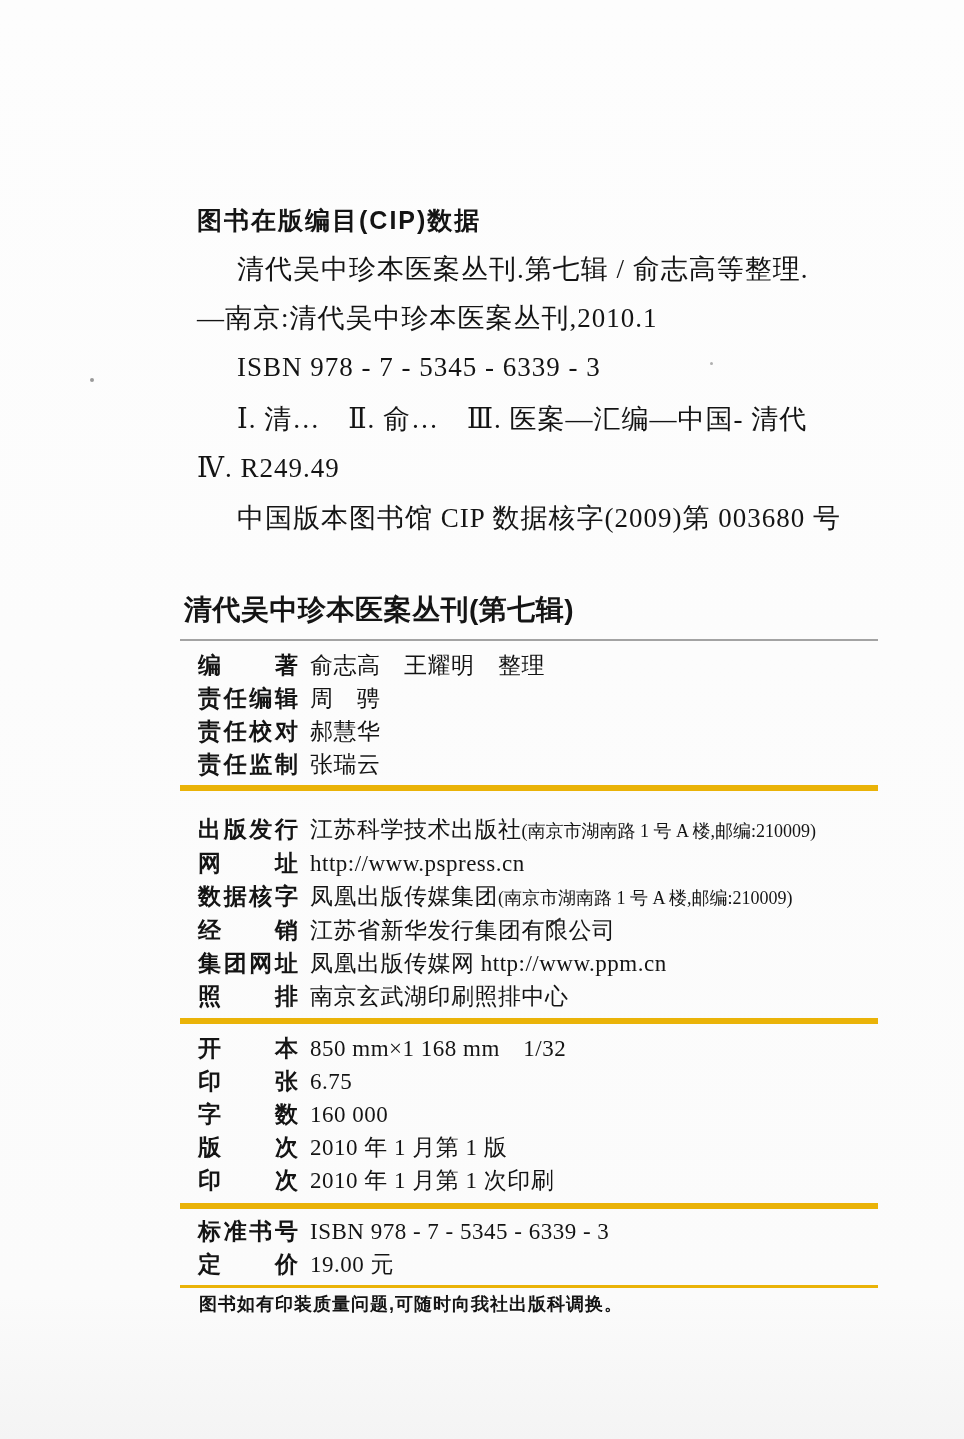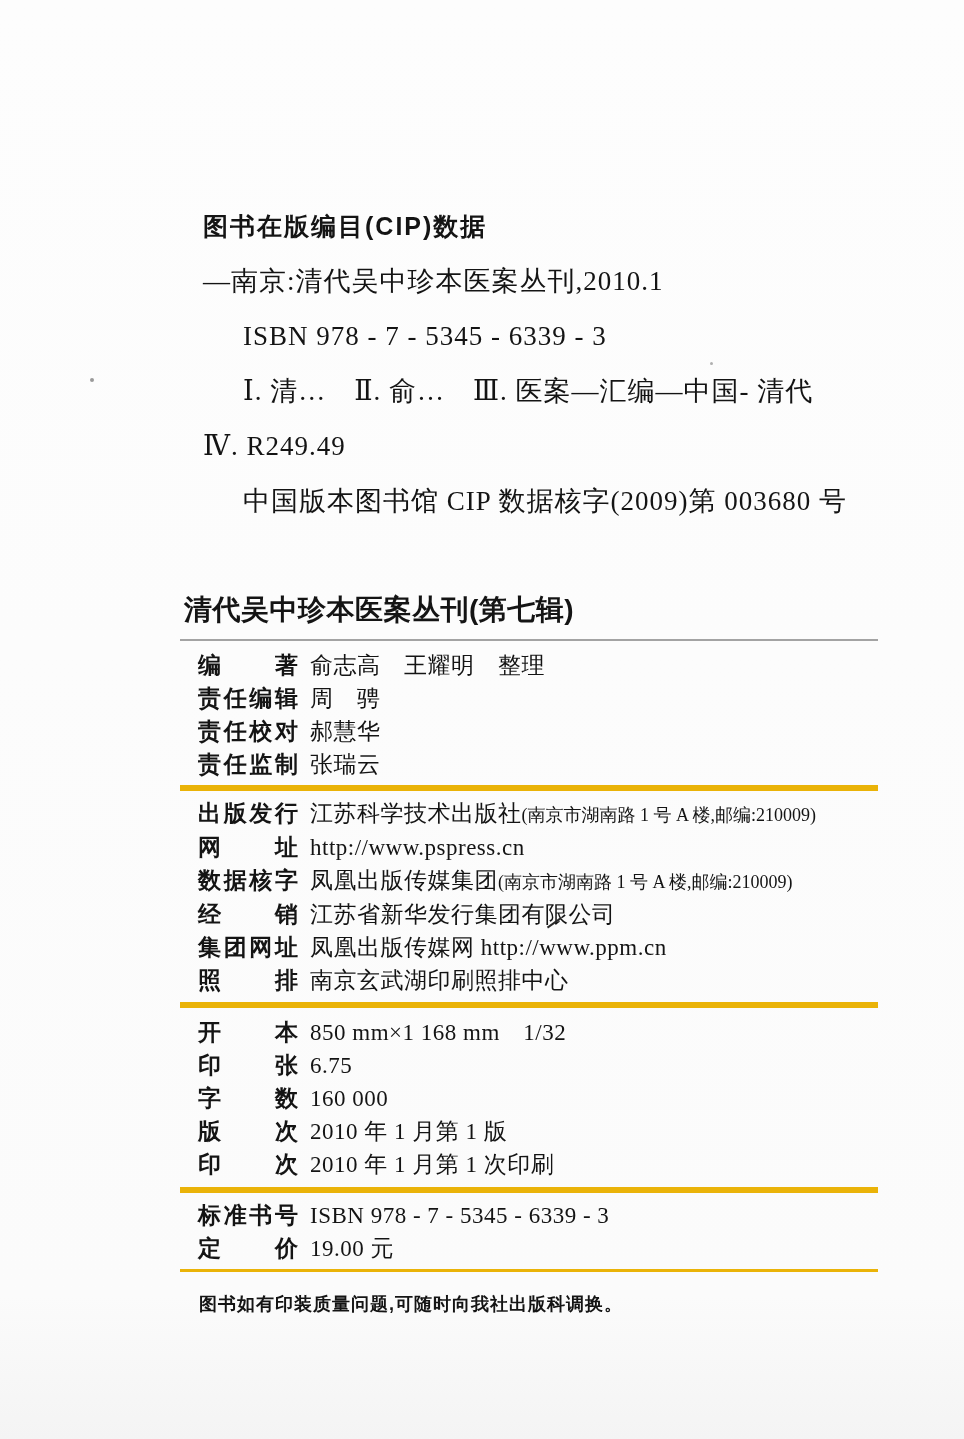--- a/index.html
+++ b/index.html
@@ -6,39 +6,39 @@
   body{
     width:964px;height:1439px;position:relative;overflow:hidden;
     background:linear-gradient(180deg,#fdfdfd 0%,#fbfbfb 90%,#f4f4f4 100%);
     color:#141414;
     font-family:"Liberation Serif","DejaVu Serif",serif;
     -webkit-font-smoothing:antialiased;
   }
   
   .cip-block{position:absolute;left:186px;top:190px;width:710px;
     font-size:27px;line-height:38px;letter-spacing:1px;}
-  .cip-block p{margin:17px;}
+  .cip-block p{margin:11px;}
   .cip-header{
     font-family:"Liberation Sans","DejaVu Sans",sans-serif;
     font-weight:700;font-size:25px;letter-spacing:2px;
     margin:0 0 22px 40px;}
   .indent{padding-left:40px;}
   .gap-top{margin-top:14px !important;}
   .gap-top2{margin-top:12px !important;}
 
   
   .colophon{position:absolute;left:180px;top:592px;width:698px;}
   .book-title{
     font-family:"Liberation Sans","DejaVu Sans",sans-serif;
     font-weight:700;font-size:28px;letter-spacing:0.5px;
     margin:0 0 0 4px;line-height:36px;}
   .sec{border-bottom:6px solid #eab308;padding-left:18px;}
   .sec-title{border-bottom:2px solid #a3a3a3;padding:0 0 11px 0;}
   .sec-credits{padding-top:8px;padding-bottom:4px;}
-  .sec-publish{padding-top:6px;padding-bottom:5px;}
+  .sec-publish{padding-top:22px;padding-bottom:5px;}
   .sec-print{padding-top:8px;padding-bottom:6px;}
   .sec-isbn{padding-top:6px;padding-bottom:4px;border-bottom-width:3px;}
   .row{display:flex;align-items:baseline;line-height:32px;font-size:23px;}
   .lbl{
     flex:none;width:100px;display:inline-block;
     font-family:"Liberation Sans","DejaVu Sans",sans-serif;
     font-weight:700;font-size:23px;
     text-align:justify;text-align-last:justify;}
   .val{margin-left:12px;white-space:pre-wrap;letter-spacing:0.5px;}
   .note{font-size:18px;letter-spacing:0;}
@@ -56,20 +56,21 @@
   .tick{position:absolute;left:546px;top:922px;width:16px;height:2px;
     background:#2a2a2a;transform:rotate(-35deg);}
 </style>
 </head>
 <body>
 
 <div>
 
   <section class="cip-block">
     <p class="cip-header">图书在版编目(CIP)数据</p>
+    <p class="indent">清代吴中珍本医案丛刊.第七辑 / 俞志高等整理.</p>
     <p>—南京:清代吴中珍本医案丛刊,2010.1</p>
     <p class="indent">ISBN 978 - 7 - 5345 - 6339 - 3</p>
     <p class="indent gap-top">Ⅰ. 清…　Ⅱ. 俞…　Ⅲ. 医案—汇编—中国- 清代</p>
     <p>Ⅳ. R249.49</p>
     <p class="indent gap-top2">中国版本图书馆 CIP 数据核字(2009)第 003680 号</p>
   </section>
 
   <section class="colophon">
 
     <div class="sec-title">

